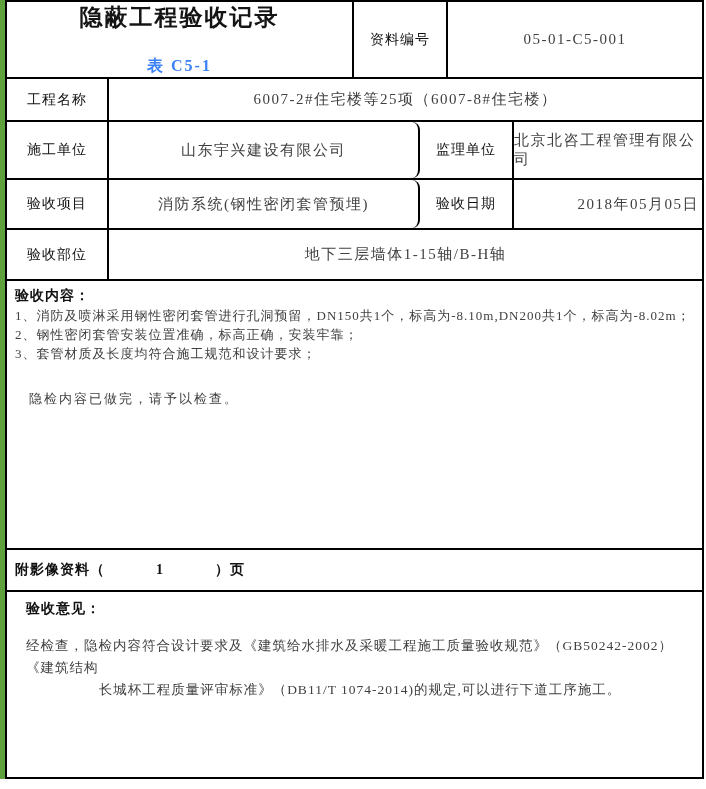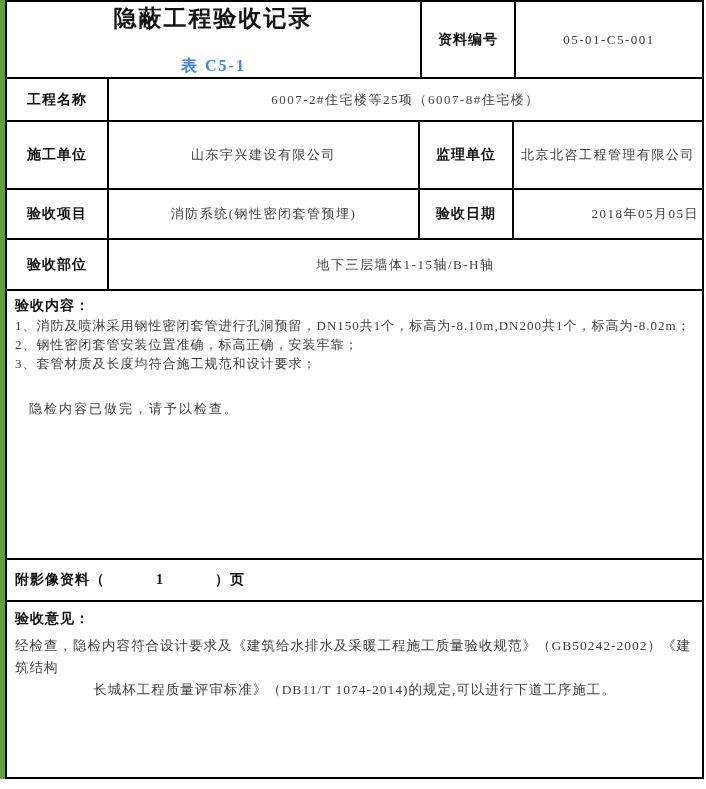--- a/index.html
+++ b/index.html
@@ -5,43 +5,43 @@
   :root { --accent: #5ea13d; --line: #000; --label: #111; --value: #3f3f3f; }
   * { margin:0; padding:0; box-sizing:border-box; }
   html,body { background:#fff; }
   body { font-family:"Liberation Serif","DejaVu Serif",serif; }
   .page { position:relative; width:706px; height:789px; background:#fff; overflow:hidden; }
   .green-strip { position:absolute; left:0; top:0; width:5px; height:779px; background:var(--accent); }
   .doc { position:absolute; left:5px; top:0; width:699px; height:779px; border:2px solid var(--line); display:flex; flex-direction:column; background:#fff; }
   .row { display:flex; border-bottom:2px solid var(--line); flex:0 0 auto; }
   .cell { display:flex; align-items:center; justify-content:center; }
   .br { border-right:2px solid var(--line); }
-  .label { font-weight:bold; color:var(--label); font-size:14px; letter-spacing:1px; }
-  .value { color:var(--value); font-size:13px; letter-spacing:1.5px; }
+  .label { font-weight:normal; color:var(--label); font-size:14px; letter-spacing:1px; }
+  .value { color:var(--value); font-size:15px; letter-spacing:1.5px;border-radius:8px; }
   .c1 { width:102px; } .c2 { width:311px; } .c3 { width:94px; } .c4 { flex:1; }
 
   .r-title { height:77px; }
-  .title-cell { width:415px; flex-direction:column; justify-content:center; gap:22px; }
+  .title-cell { width:347px; flex-direction:column; justify-content:space-between; gap:22px; }
   .doc-title { font-size:23px; font-weight:bold; color:#141414; letter-spacing:2px; }
   .doc-subtitle { font-size:16px; font-weight:bold; color:#3b82f6; letter-spacing:2px; }
 
-  .r2 { height:43px; } .r3 { height:68px; } .r4 { height:50px; } .r5 { height:51px; }
+  .r2 { height:43px; } .r3 { height:58px; } .r4 { height:50px; } .r5 { height:51px; }
 
   .date-cell { justify-content:flex-end; padding-right:3px; }
 
   .section-content { height:269px; border-bottom:2px solid var(--line); padding:6px 8px; color:var(--value); }
   .sec-heading { font-weight:bold; color:var(--label); font-size:14px; letter-spacing:1px; }
   .content-lines { margin-top:1px; }
   .content-line { font-size:13px; line-height:19px; letter-spacing:1px; color:var(--value); }
   .content-note { margin-top:27px; padding-left:14px; font-size:13px; letter-spacing:2px; color:var(--value); }
 
   .r-attach { height:42px; border-bottom:2px solid var(--line); display:flex; align-items:center; padding:0 8px; font-weight:bold; color:var(--label); font-size:14px; letter-spacing:1px; }
   .att-value { display:inline-block; width:110px; text-align:center; }
 
-  .section-opinion { flex:1; padding:8px 8px 0 8px; display:flex; flex-direction:column; }
+  .section-opinion { flex:1; padding:8px 8px 0 19px; display:flex; flex-direction:column; }
   .opinion-body { margin-top:auto; margin-bottom:76px; }
   .op-line1 { font-size:13.5px; line-height:22px; letter-spacing:1px; color:var(--value); }
   .op-line2 { font-size:13.5px; line-height:22px; letter-spacing:1px; color:var(--value); text-align:center; }
 </style>
 </head>
 <body>
 
 <div class="page">
   <div class="green-strip"></div>
 

